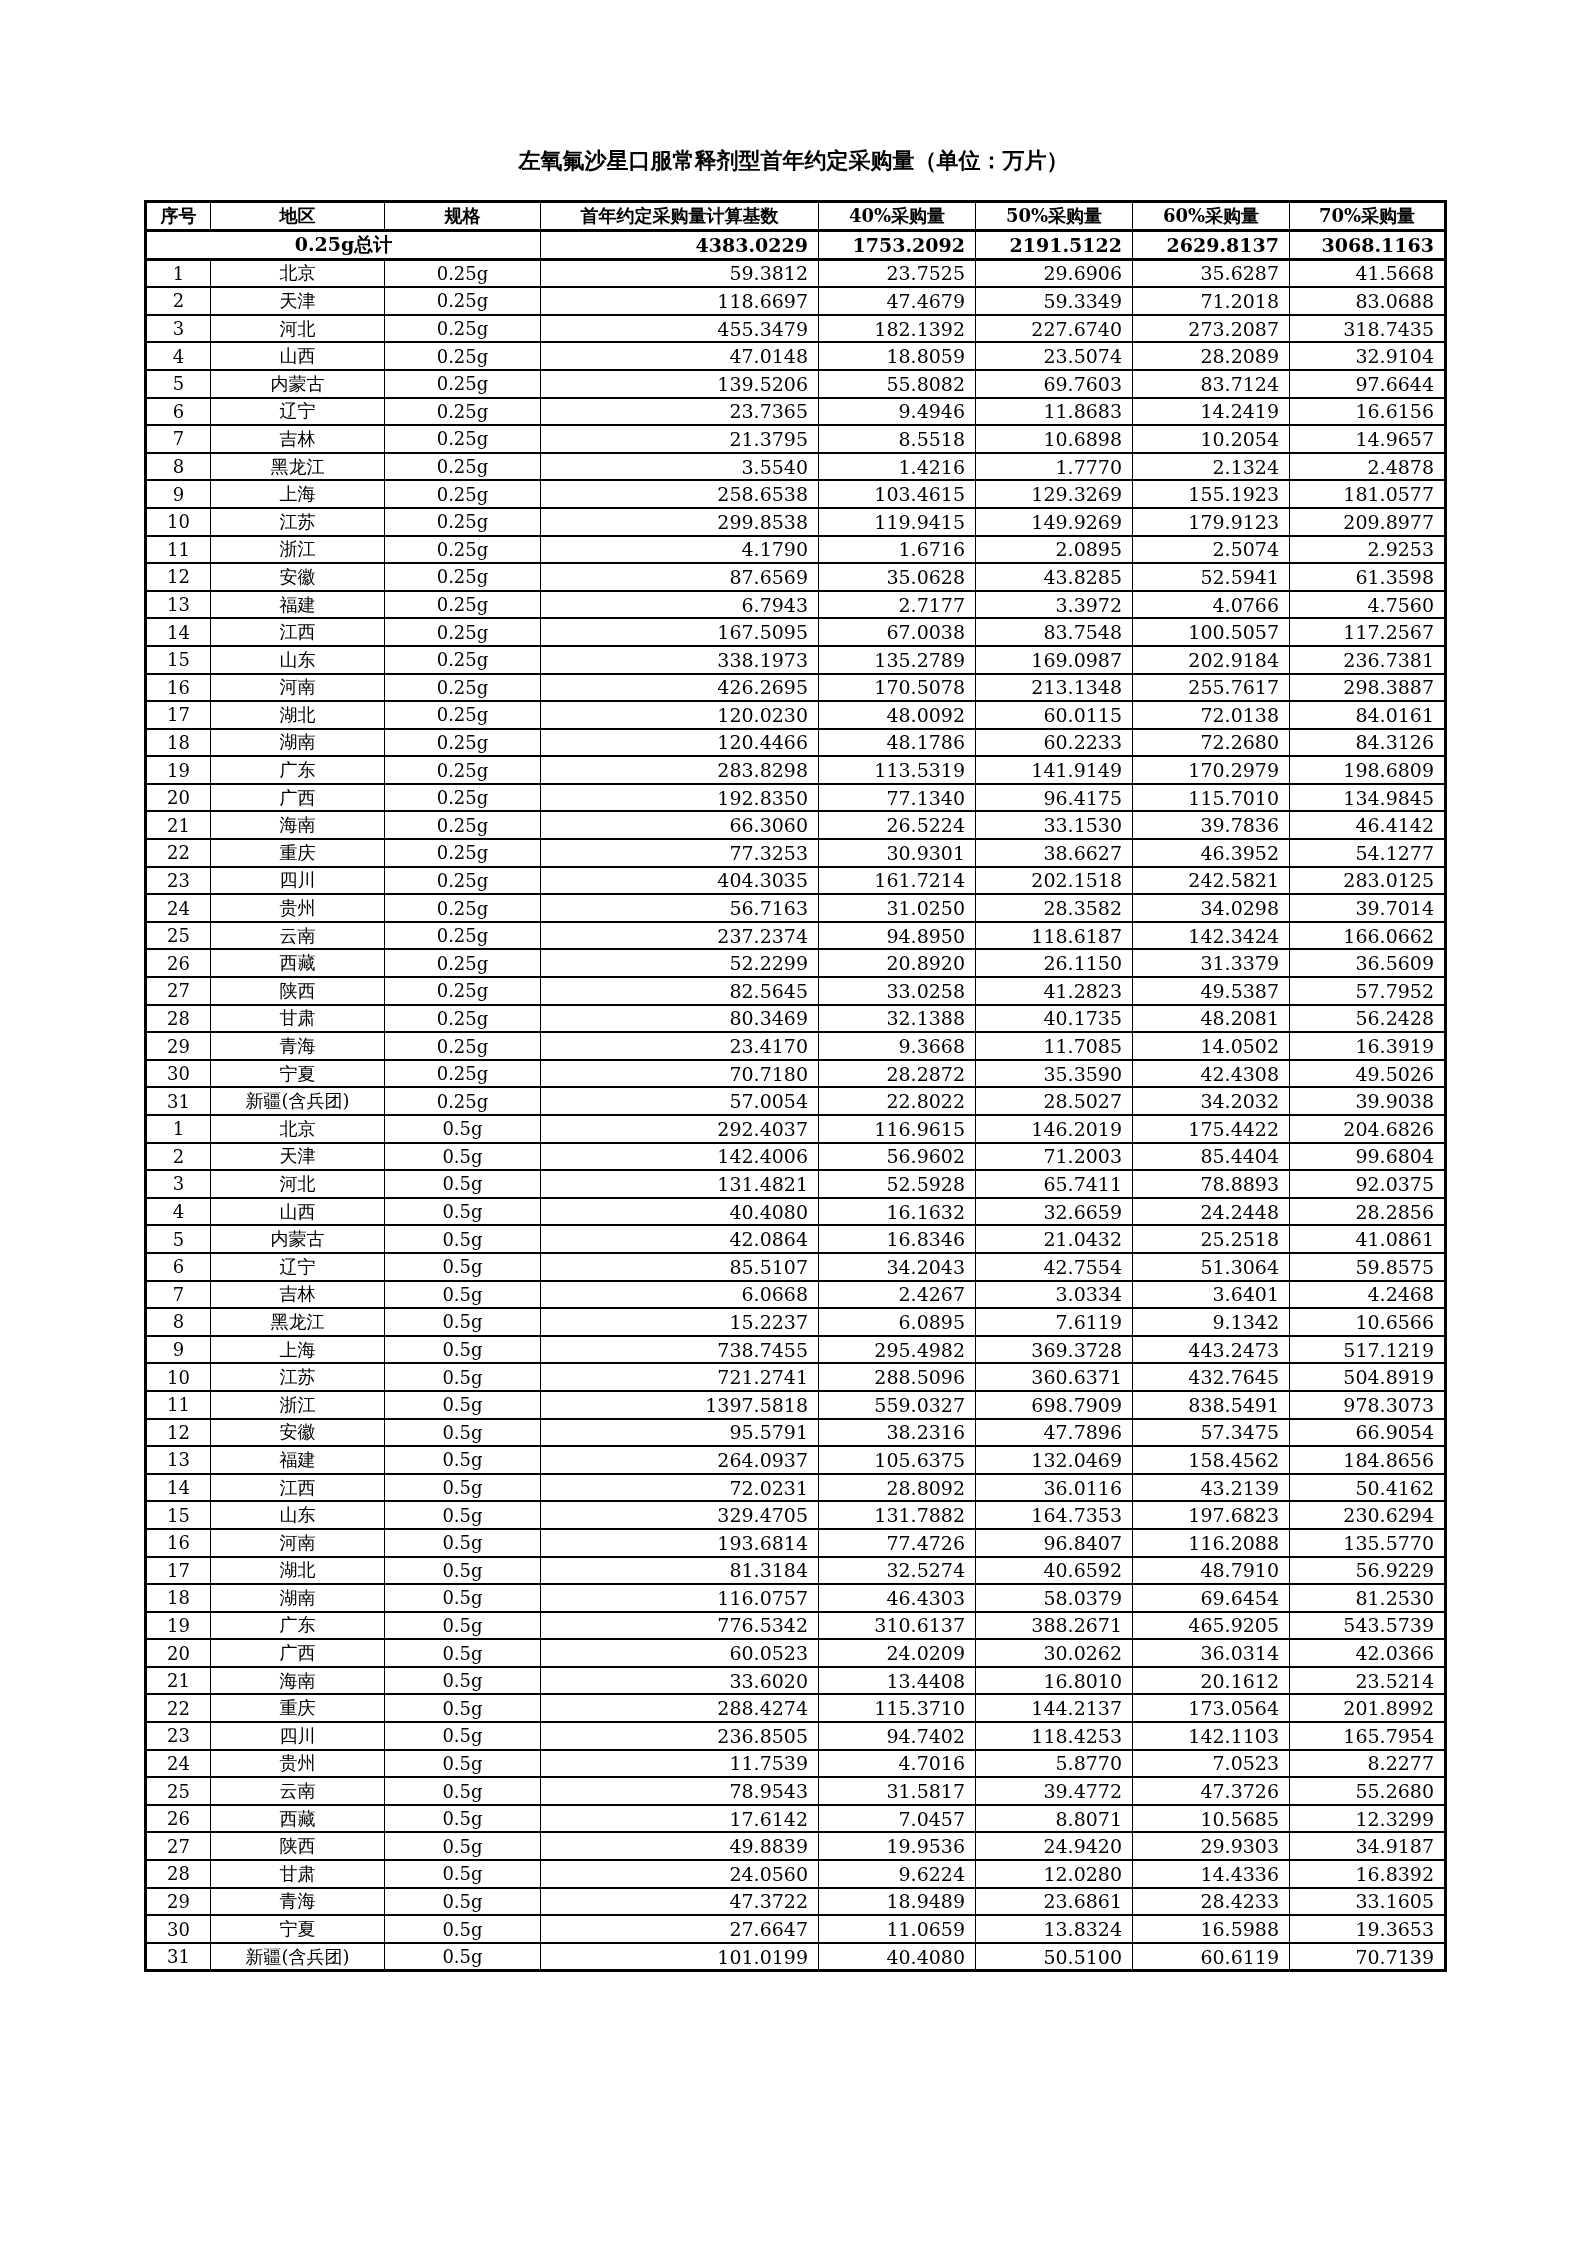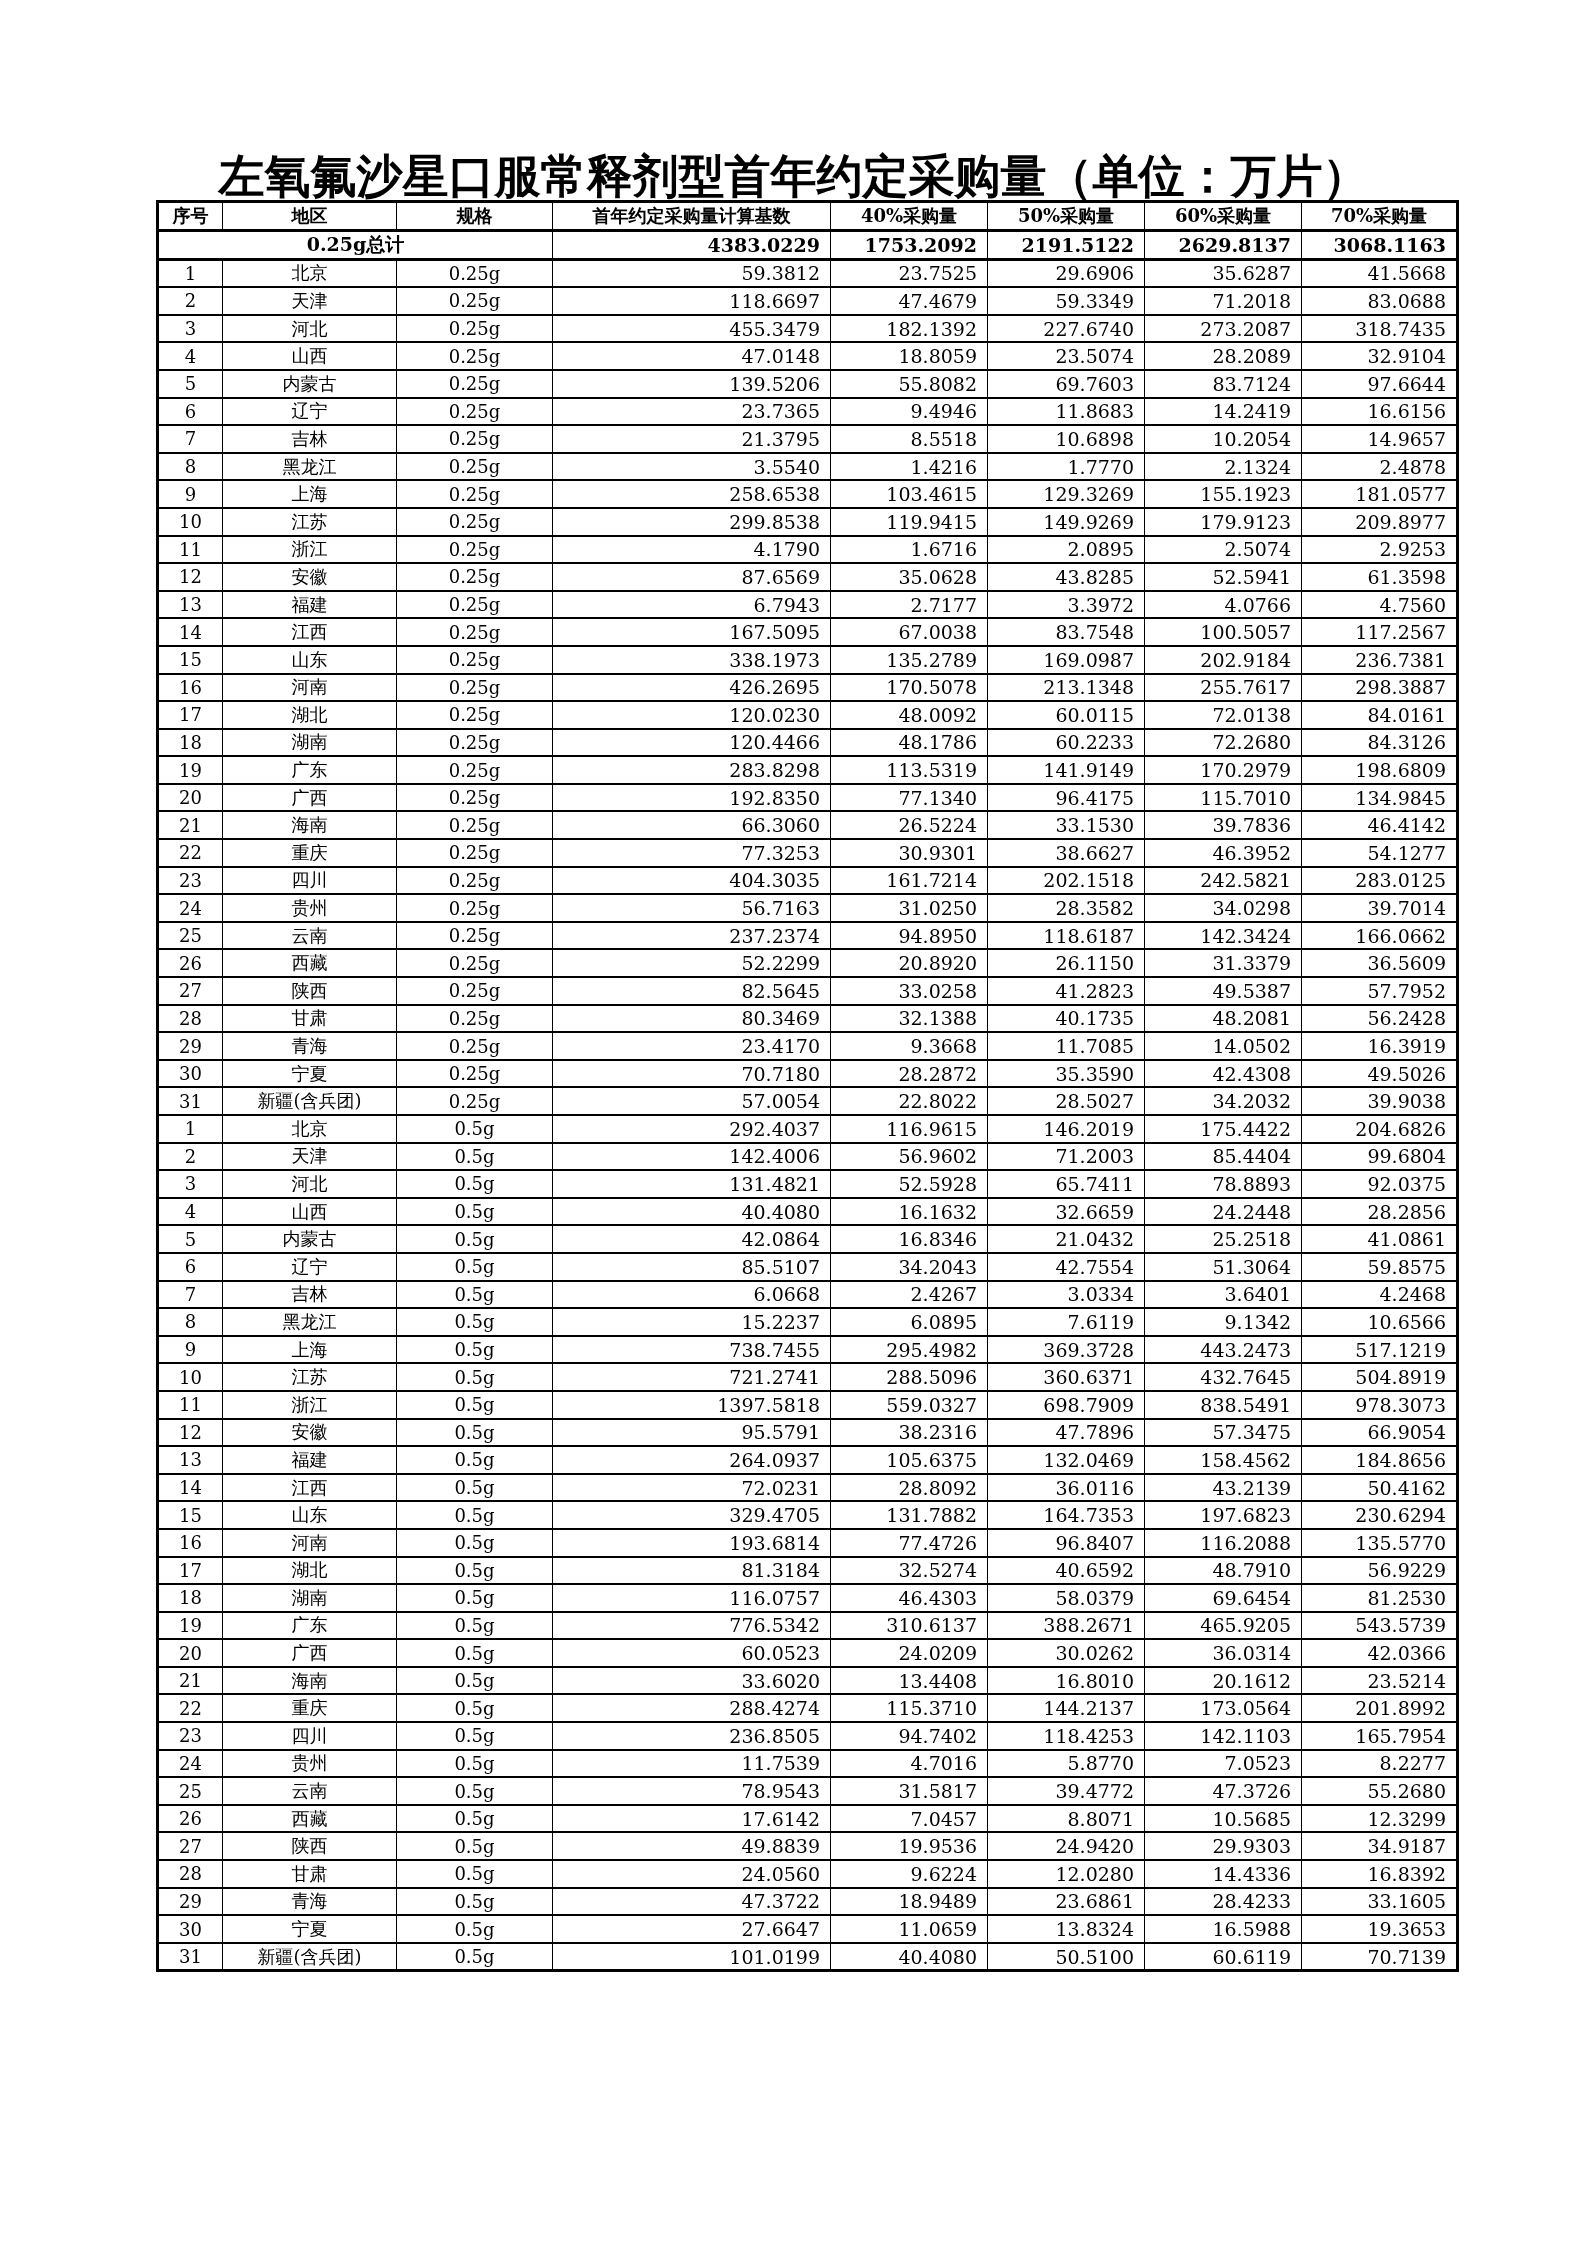--- a/index.html
+++ b/index.html
@@ -5,26 +5,26 @@
   html,body{margin:0;padding:0;}
   body{
     width:1587px;height:2245px;
     background:#ffffff;color:#000;
     font-family:"DejaVu Serif","Liberation Serif",serif;
     position:relative;overflow:hidden;
   }
   .page{position:absolute;inset:0;background:#fff;}
   .doc-title{
     position:absolute;top:146px;left:0;width:100%;
-    text-align:center;font-size:46px;font-weight:700;margin:0;
+    text-align:center;font-size:22px;font-weight:700;margin:0;
     font-family:"DejaVu Serif","Liberation Serif",serif;
     letter-spacing:0px;white-space:nowrap;
   }
   table.main-table{
-    position:absolute;left:156px;top:200px;width:1300px;
+    position:absolute;left:144px;top:200px;width:1300px;
     border-collapse:collapse;table-layout:fixed;
     border:3px solid #000;
   }
   th,td{
     border:solid #000;border-width:2px 1px;
     height:25.6px;padding:0;overflow:hidden;white-space:nowrap;
     font-family:"DejaVu Serif","Liberation Serif",serif;
   }
   thead th{
     border-bottom:3px solid #000;

